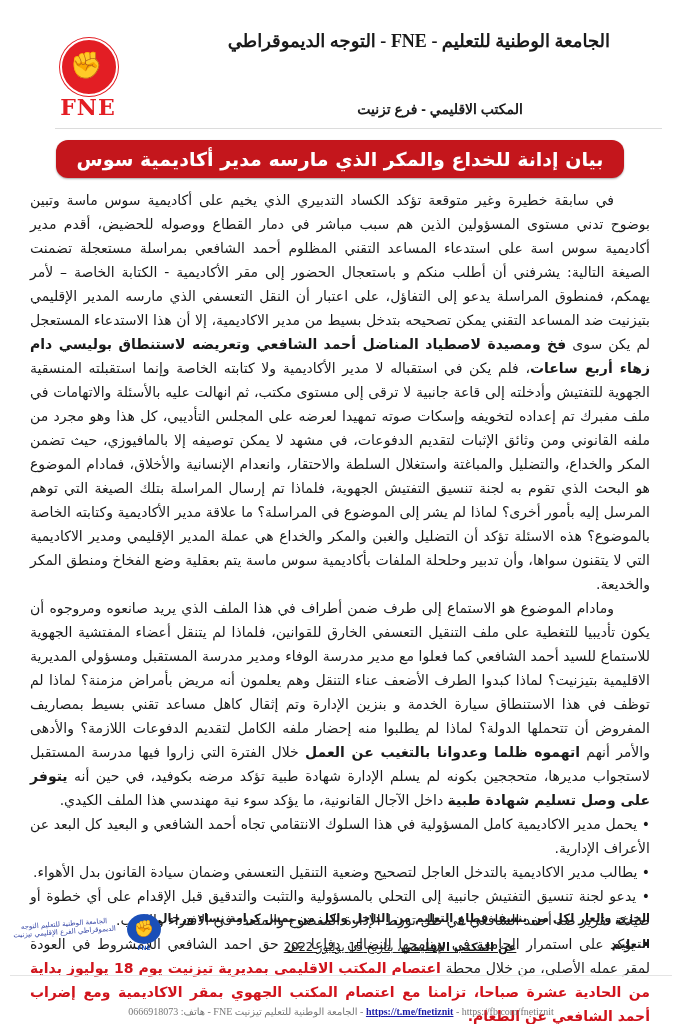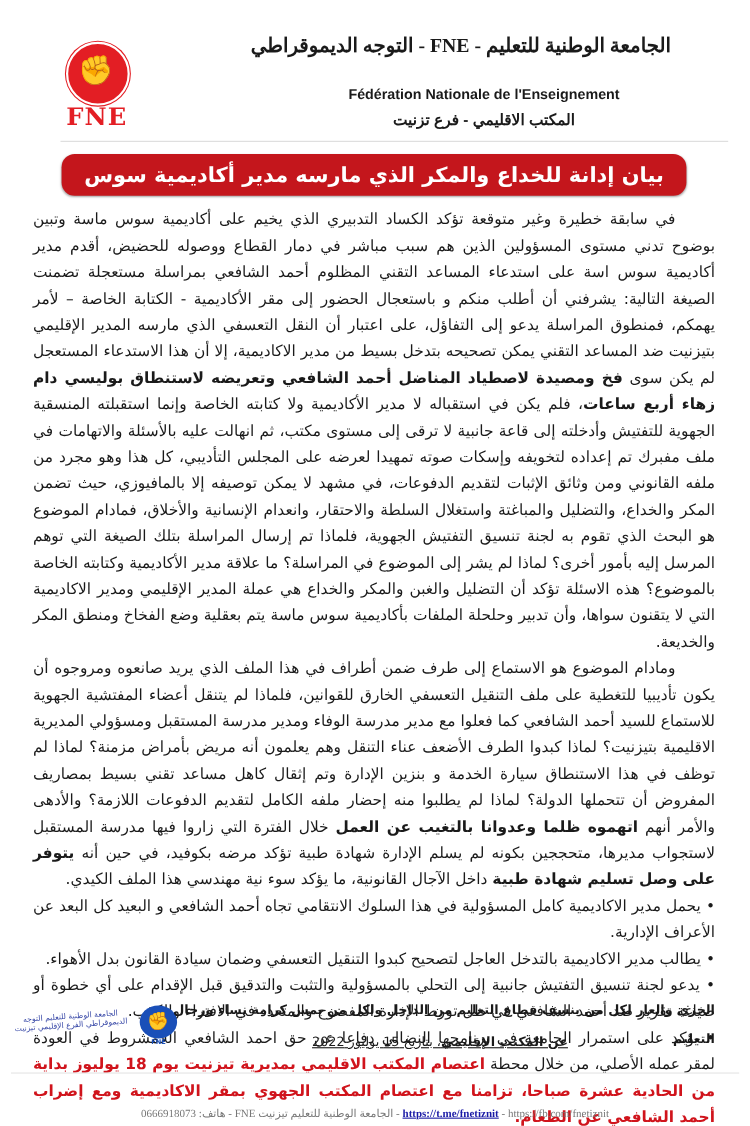--- a/index.html
+++ b/index.html
@@ -43,32 +43,31 @@
 </head>
 <body>
 
 <div class="header">
   <div class="logo">
     <div class="circle"></div>
     <div class="fist">✊</div>
     <div class="fne">FNE</div>
   </div>
   <div class="hline h1">الجامعة الوطنية للتعليم - FNE - التوجه الديموقراطي</div>
-  <div class="hline h3">Fédération Nationale de l'Enseignement</div>
   <div class="hline h4">المكتب الاقليمي - فرع تزنيت</div>
 </div>
 <div class="sep"></div>
 
 <div class="titlebox">بيان إدانة للخداع والمكر الذي مارسه مدير أكاديمية سوس ماسة</div>
 
 <div class="body">
   <p class="indent"><span>في سابقة خطيرة وغير متوقعة تؤكد الكساد التدبيري الذي يخيم على أكاديمية سوس ماسة وتبين بوضوح تدني مستوى المسؤولين الذين هم سبب مباشر في دمار القطاع ووصوله للحضيض، أقدم مدير أكاديمية سوس اسة على استدعاء المساعد التقني المظلوم أحمد الشافعي بمراسلة مستعجلة تضمنت الصيغة التالية: يشرفني أن أطلب منكم و باستعجال الحضور إلى مقر الأكاديمية - الكتابة الخاصة – لأمر يهمكم، فمنطوق المراسلة يدعو إلى التفاؤل، على اعتبار أن النقل التعسفي الذي مارسه المدير الإقليمي بتيزنيت ضد المساعد التقني يمكن تصحيحه بتدخل بسيط من مدير الاكاديمية، إلا أن هذا الاستدعاء المستعجل لم يكن سوى </span><span class="b">فخ ومصيدة لاصطياد المناضل أحمد الشافعي وتعريضه لاستنطاق بوليسي دام زهاء أربع ساعات</span><span>، فلم يكن في استقباله لا مدير الأكاديمية ولا كتابته الخاصة وإنما استقبلته المنسقية الجهوية للتفتيش وأدخلته إلى قاعة جانبية لا ترقى إلى مستوى مكتب، ثم انهالت عليه بالأسئلة والاتهامات في ملف مفبرك تم إعداده لتخويفه وإسكات صوته تمهيدا لعرضه على المجلس التأديبي، كل هذا وهو مجرد من ملفه القانوني ومن وثائق الإثبات لتقديم الدفوعات، في مشهد لا يمكن توصيفه إلا بالمافيوزي، حيث تضمن المكر والخداع، والتضليل والمباغتة واستغلال السلطة والاحتقار، وانعدام الإنسانية والأخلاق، فمادام الموضوع هو البحث الذي تقوم به لجنة تنسيق التفتيش الجهوية، فلماذا تم إرسال المراسلة بتلك الصيغة التي توهم المرسل إليه بأمور أخرى؟ لماذا لم يشر إلى الموضوع في المراسلة؟ ما علاقة مدير الأكاديمية وكتابته الخاصة بالموضوع؟ هذه الاسئلة تؤكد أن التضليل والغبن والمكر والخداع هي عملة المدير الإقليمي ومدير الاكاديمية التي لا يتقنون سواها، وأن تدبير وحلحلة الملفات بأكاديمية سوس ماسة يتم بعقلية وضع الفخاخ ومنطق المكر والخديعة.</span></p>
   <p class="indent"><span>ومادام الموضوع هو الاستماع إلى طرف ضمن أطراف في هذا الملف الذي يريد صانعوه ومروجوه أن يكون تأديبيا للتغطية على ملف التنقيل التعسفي الخارق للقوانين، فلماذا لم يتنقل أعضاء المفتشية الجهوية للاستماع للسيد أحمد الشافعي كما فعلوا مع مدير مدرسة الوفاء ومدير مدرسة المستقبل ومسؤولي المديرية الاقليمية بتيزنيت؟ لماذا كبدوا الطرف الأضعف عناء التنقل وهم يعلمون أنه مريض بأمراض مزمنة؟ لماذا لم توظف في هذا الاستنطاق سيارة الخدمة و بنزين الإدارة وتم إثقال كاهل مساعد تقني بسيط بمصاريف المفروض أن تتحملها الدولة؟ لماذا لم يطلبوا منه إحضار ملفه الكامل لتقديم الدفوعات اللازمة؟ والأدهى والأمر أنهم </span><span class="b">اتهموه ظلما وعدوانا بالتغيب عن العمل</span><span> خلال الفترة التي زاروا فيها مدرسة المستقبل لاستجواب مديرها، متحججين بكونه لم يسلم الإدارة شهادة طبية تؤكد مرضه بكوفيد، في حين أنه </span><span class="b">يتوفر على وصل تسليم شهادة طبية</span><span> داخل الآجال القانونية، ما يؤكد سوء نية مهندسي هذا الملف الكيدي.</span></p>
   <p class="bullet">يحمل مدير الاكاديمية كامل المسؤولية في هذا السلوك الانتقامي تجاه أحمد الشافعي و البعيد كل البعد عن الأعراف الإدارية.</p>
-  <p class="bullet">يطالب مدير الاكاديمية بالتدخل العاجل لتصحيح كبدوا التنقيل التعسفي وضمان سيادة القانون بدل الأهواء.</p>
+  <p class="bullet">يطالب مدير الاكاديمية بالتدخل العاجل لتصحيح وضعية التنقيل التعسفي وضمان سيادة القانون بدل الأهواء.</p>
   <p class="bullet">يدعو لجنة تنسيق التفتيش جانبية إلى التحلي بالمسؤولية والتثبت والتدقيق قبل الإقدام على أي خطوة أو صياغة تقرير ضد أحمد الشافعي في ظل تورط الإدارة المفضوح والمتعدد في الافتراء والكذب.</p>
   <p class="bullet"><span>يؤكد على استمرار الجامعة في برنامجها النضالي دفاعا عن حق احمد الشافعي اللامشروط في العودة لمقر عمله الأصلي، من خلال محطة </span><span class="red">اعتصام المكتب الاقليمي بمديرية تيزنيت يوم 18 يوليوز بداية من الحادية عشرة صباحا، تزامنا مع اعتصام المكتب الجهوي بمقر الاكاديمية ومع إضراب أحمد الشافعي عن الطعام.</span></p>
 </div>
 
 <div class="stamp">الجامعة الوطنية للتعليم التوجه الديموقراطي الفرع الإقليمي تيزنيت</div>
 <div class="stamp-logo">
   <div class="bc">✊</div>
   <div class="t">FNE</div>
 </div>
 

